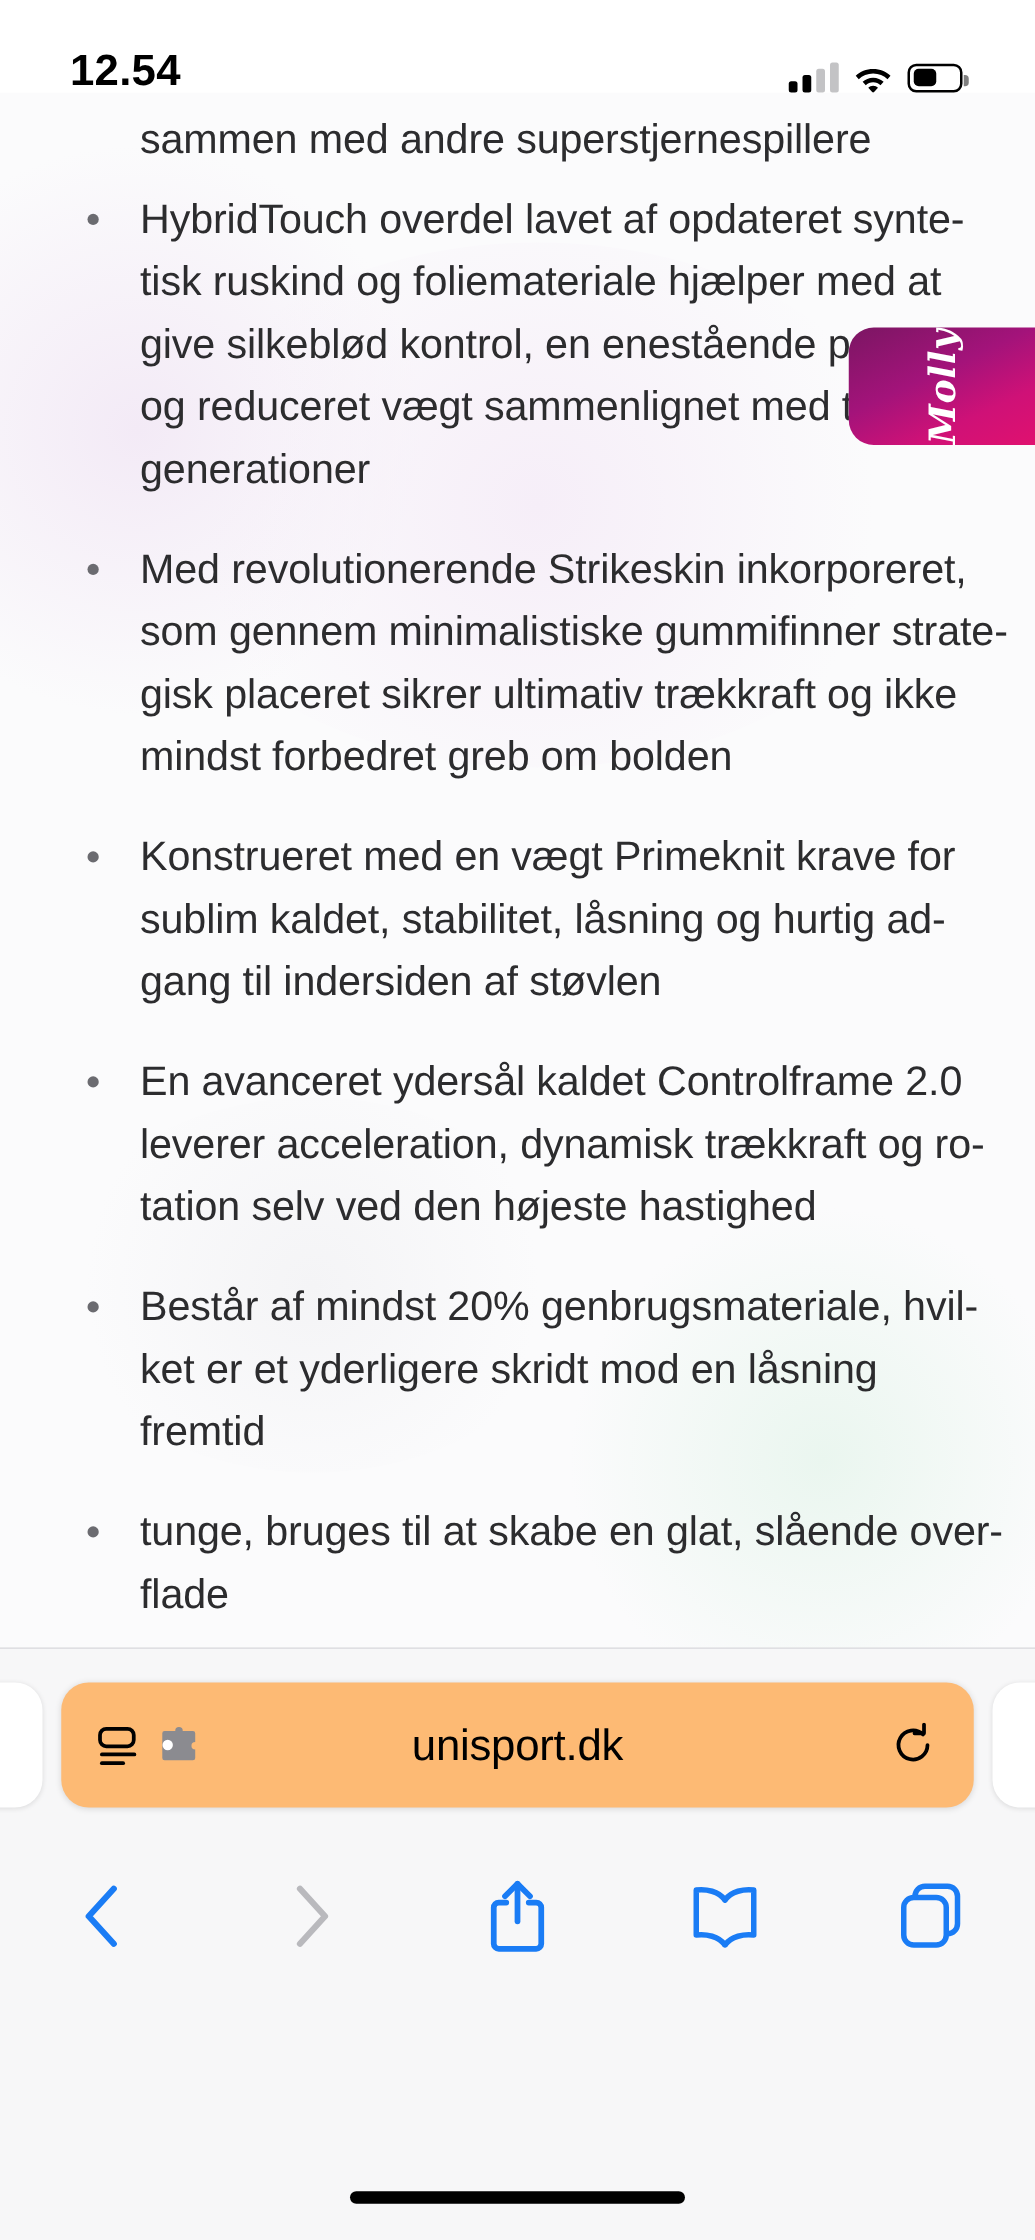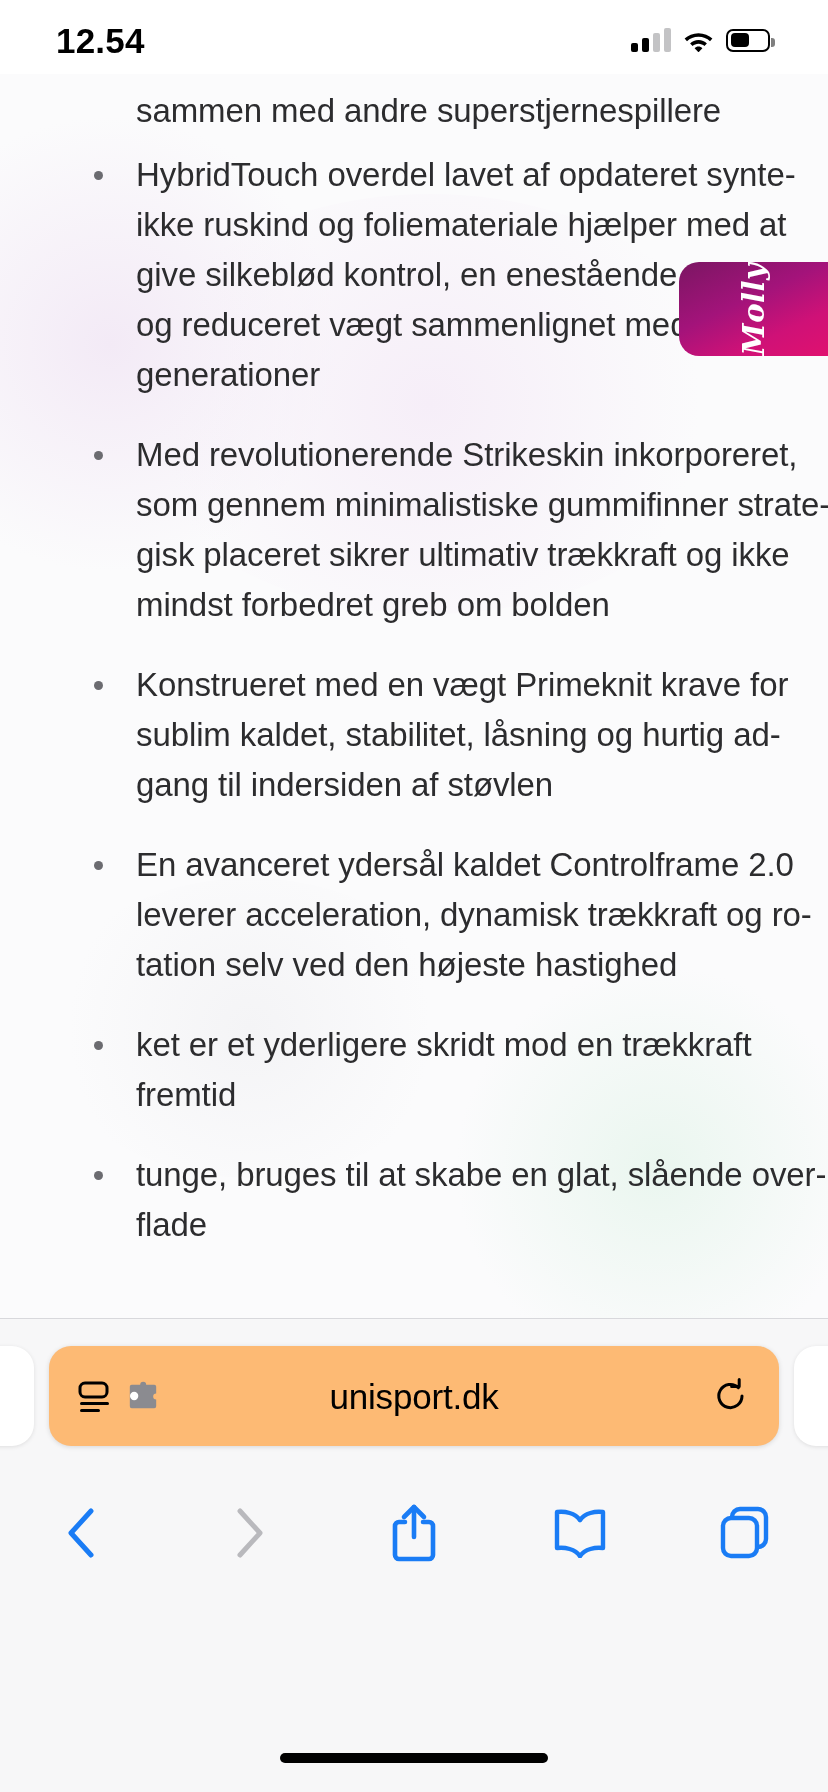--- a/index.html
+++ b/index.html
@@ -7,21 +7,21 @@
     width:828px; height:1792px;
     font-family:"Liberation Sans","DejaVu Sans",sans-serif;
     background:#ffffff;
     overflow:hidden;
   }
   #phone { position:relative; width:828px; height:1792px; background:#fff; overflow:hidden; }
 
   
   .statusbar{
     position:absolute; top:0; left:0; width:828px; height:74px;
-    display:flex; align-items:center; justify-content:space-between;
+    display:flex; align-items:flex-end; justify-content:space-between;
     padding:0 58px 0 56px; background:#ffffff; z-index:40;
   }
   .status-time{ font-size:35px; font-weight:600; color:#000; letter-spacing:.2px; line-height:1;
                 margin-top:6px; font-family:"Liberation Sans",sans-serif;}
   .status-right{ display:flex; align-items:center; gap:12px; margin-top:6px; }
 
   .sig{ display:flex; align-items:flex-end; gap:4px; height:24px; }
   .sig i{ display:block; width:7px; border-radius:2px; background:#000; }
   .sig i:nth-child(1){ height:9px; }
   .sig i:nth-child(2){ height:14px; }
@@ -43,21 +43,21 @@
   }
   .bg-tint-a{ position:absolute; left:-120px; top:40px; width:460px; height:460px;
               border-radius:50%; background:radial-gradient(circle,#f3eaf6 0%,rgba(243,234,246,0) 70%);}
   .bg-tint-b{ position:absolute; left:120px; top:120px; width:620px; height:420px;
               border-radius:50%; background:radial-gradient(circle,#f6eef8 0%,rgba(246,238,248,0) 72%);}
   .bg-tint-c{ position:absolute; right:-40px; bottom:-60px; width:420px; height:420px;
               border-radius:50%; background:radial-gradient(circle,#eaf6ef 0%,rgba(234,246,239,0) 68%);}
   .bg-tint-d{ position:absolute; left:40px; bottom:140px; width:420px; height:300px;
               border-radius:50%; background:radial-gradient(circle,#f4f4f6 0%,rgba(244,244,246,0) 70%);}
 
-  .article{ position:relative; z-index:2; padding:0 72px; }
+  .article{ position:relative; z-index:2; padding:0 48px; }
 
   .txtline{
     color:#2c2c2e; font-size:33px; line-height:50px; letter-spacing:-.1px;
     white-space:nowrap;
   }
   .cont-first{ margin-left:64px; padding-top:12px; }
 
   ul.bullets{ list-style:none; margin-top:14px; }
   ul.bullets > li{ position:relative; padding-left:64px; margin-bottom:30px; }
   ul.bullets > li .dot{
@@ -152,21 +152,21 @@
 
     <div class="article">
 
       <div class="txtline cont-first">sammen med andre superstjernespillere</div>
 
       <ul class="bullets">
 
         <li>
           <span class="dot"></span>
           <div class="txtline">HybridTouch overdel lavet af opdateret synte-</div>
-          <div class="txtline">ikke ruskind og foliemateriale hjælper med at</div>
+          <div class="txtline">tisk ruskind og foliemateriale hjælper med at</div>
           <div class="txtline">give silkeblød kontrol, en enestående pasform</div>
           <div class="txtline">og reduceret vægt sammenlignet med tidligere</div>
           <div class="txtline">generationer</div>
         </li>
 
         <li>
           <span class="dot"></span>
           <div class="txtline">Med revolutionerende Strikeskin inkorporeret,</div>
           <div class="txtline">som gennem minimalistiske gummifinner strate-</div>
           <div class="txtline">gisk placeret sikrer ultimativ trækkraft og ikke</div>
@@ -182,21 +182,22 @@
 
         <li>
           <span class="dot"></span>
           <div class="txtline">En avanceret ydersål kaldet Controlframe 2.0</div>
           <div class="txtline">leverer acceleration, dynamisk trækkraft og ro-</div>
           <div class="txtline">tation selv ved den højeste hastighed</div>
         </li>
 
         <li>
           <span class="dot"></span>
-          <div class="txtline">ket er et yderligere skridt mod en trækkraft</div>
+          <div class="txtline">Består af mindst 20% genbrugsmateriale, hvil-</div>
+          <div class="txtline">ket er et yderligere skridt mod en låsning</div>
           <div class="txtline">fremtid</div>
         </li>
 
         <li>
           <span class="dot"></span>
           <div class="txtline">tunge, bruges til at skabe en glat, slående over-</div>
           <div class="txtline">flade</div>
         </li>
 
       </ul>

